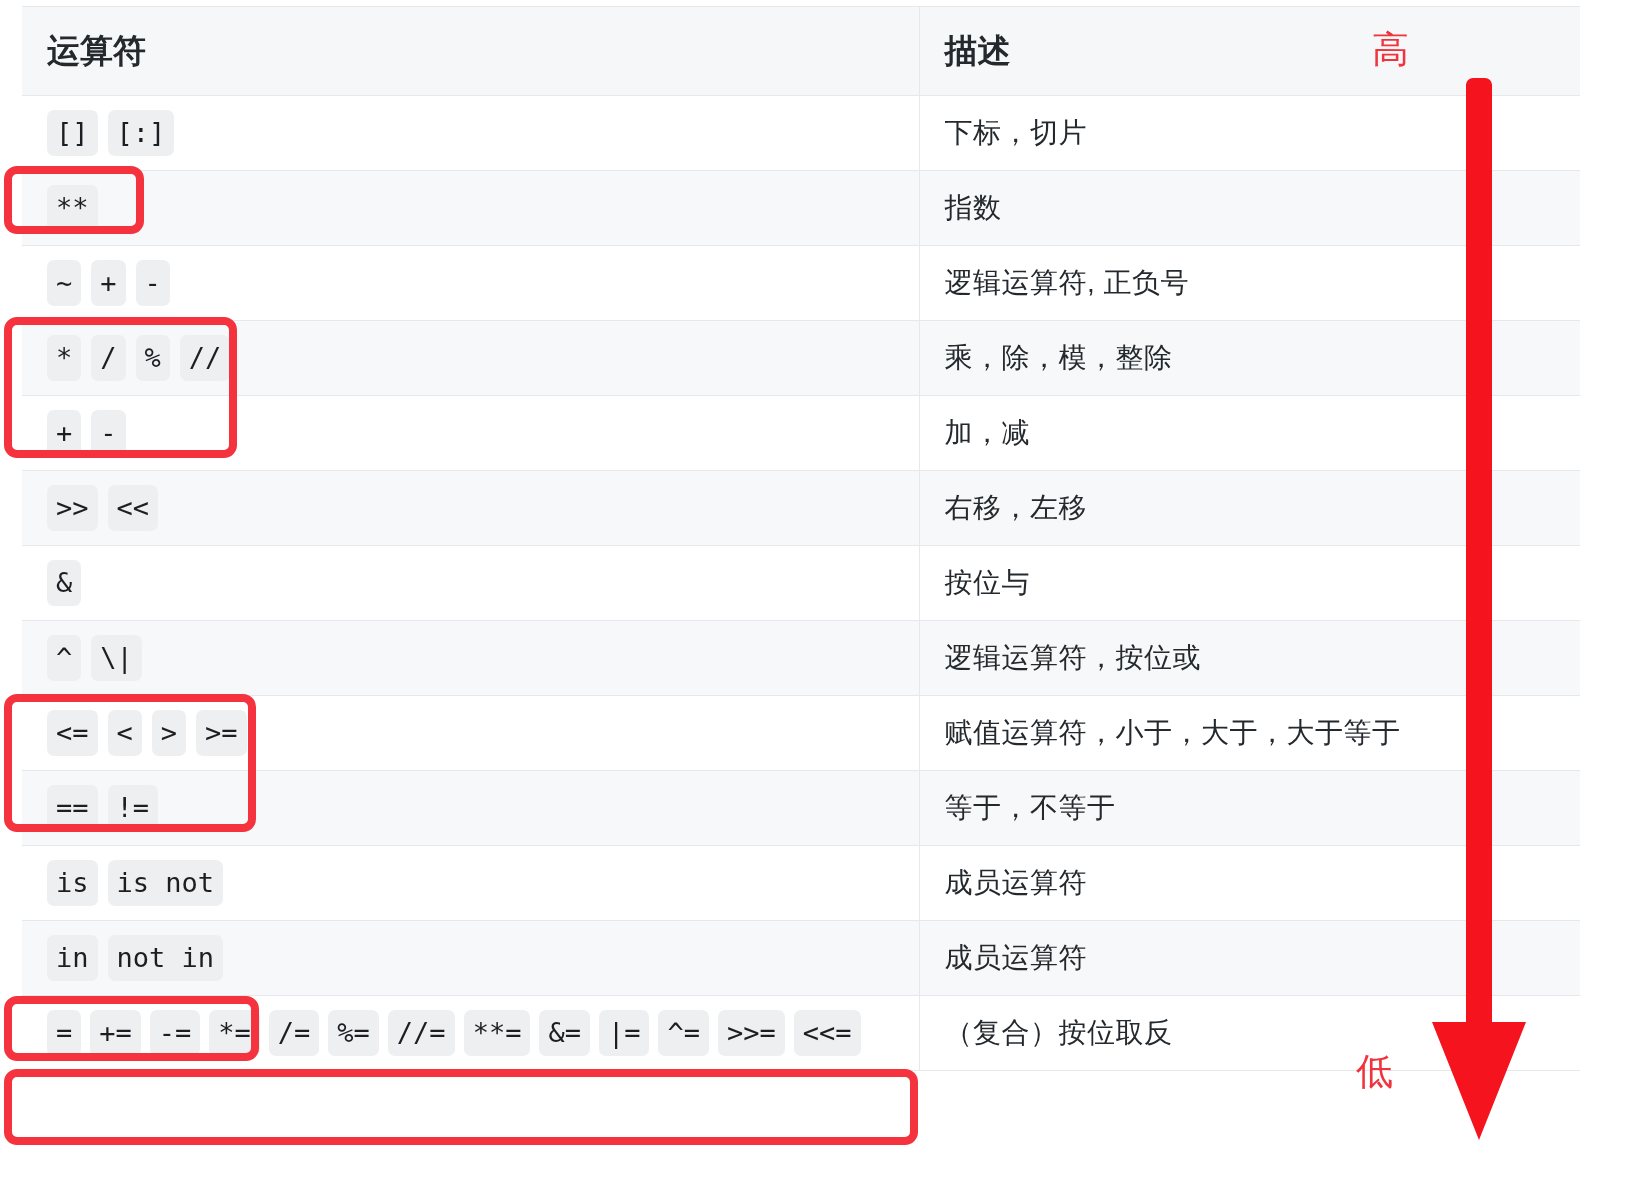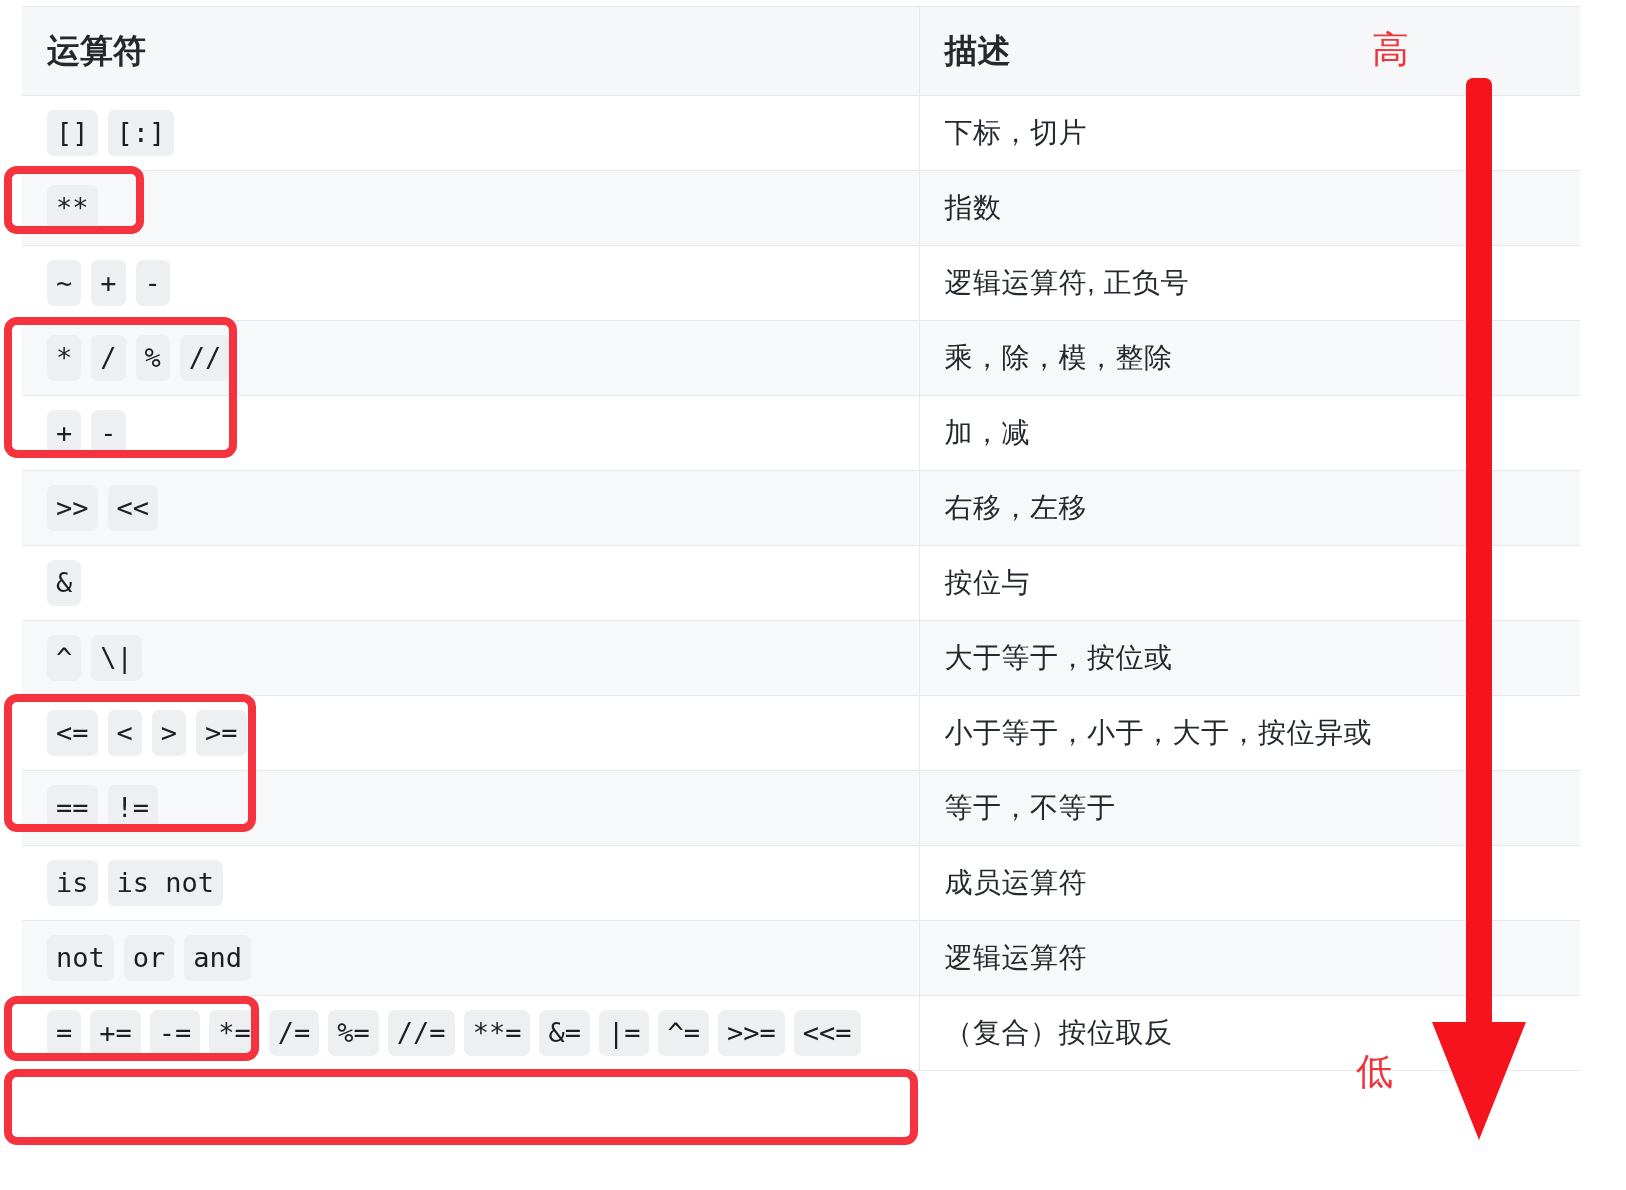--- a/index.html
+++ b/index.html
@@ -150,37 +150,37 @@
           <tr>
             <td><span class="toks"><code class="tok">&gt;&gt;</code><code class="tok">&lt;&lt;</code></span></td>
             <td class="desc-cell">右移，左移</td>
           </tr>
           <tr>
             <td><span class="toks"><code class="tok">&amp;</code></span></td>
             <td class="desc-cell">按位与</td>
           </tr>
           <tr>
             <td><span class="toks"><code class="tok">^</code><code class="tok">\|</code></span></td>
-            <td class="desc-cell">大于等于，按位或</td>
+            <td class="desc-cell">逻辑运算符，按位或</td>
           </tr>
           <tr>
             <td><span class="toks"><code class="tok">&lt;=</code><code class="tok">&lt;</code><code class="tok">&gt;</code><code class="tok">&gt;=</code></span></td>
-            <td class="desc-cell">小于等于，小于，大于，按位异或</td>
+            <td class="desc-cell">赋值运算符，小于，大于，大于等于</td>
           </tr>
           <tr>
             <td><span class="toks"><code class="tok">==</code><code class="tok">!=</code></span></td>
             <td class="desc-cell">等于，不等于</td>
           </tr>
           <tr>
             <td><span class="toks"><code class="tok">is</code><code class="tok">is not</code></span></td>
             <td class="desc-cell">成员运算符</td>
           </tr>
           <tr>
-            <td><span class="toks"><code class="tok">not</code><code class="tok">or</code><code class="tok">and</code></span></td>
-            <td class="desc-cell">逻辑运算符</td>
+            <td><span class="toks"><code class="tok">in</code><code class="tok">not in</code></span></td>
+            <td class="desc-cell">成员运算符</td>
           </tr>
           <tr class="assign-row">
             <td><span class="toks"><code class="tok">=</code><code class="tok">+=</code><code class="tok">-=</code><code class="tok">*=</code><code class="tok">/=</code><code class="tok">%=</code><code class="tok">//=</code><code class="tok">**=</code><code class="tok">&amp;=</code><code class="tok">|=</code><code class="tok">^=</code><code class="tok">&gt;&gt;=</code><code class="tok">&lt;&lt;=</code></span></td>
             <td class="desc-cell">（复合）按位取反</td>
           </tr>
         </tbody>
     </table>
   </div>
 
   <div class="anno" style="left:4px;  top:166px;  width:140px;  height:68px;"></div>

